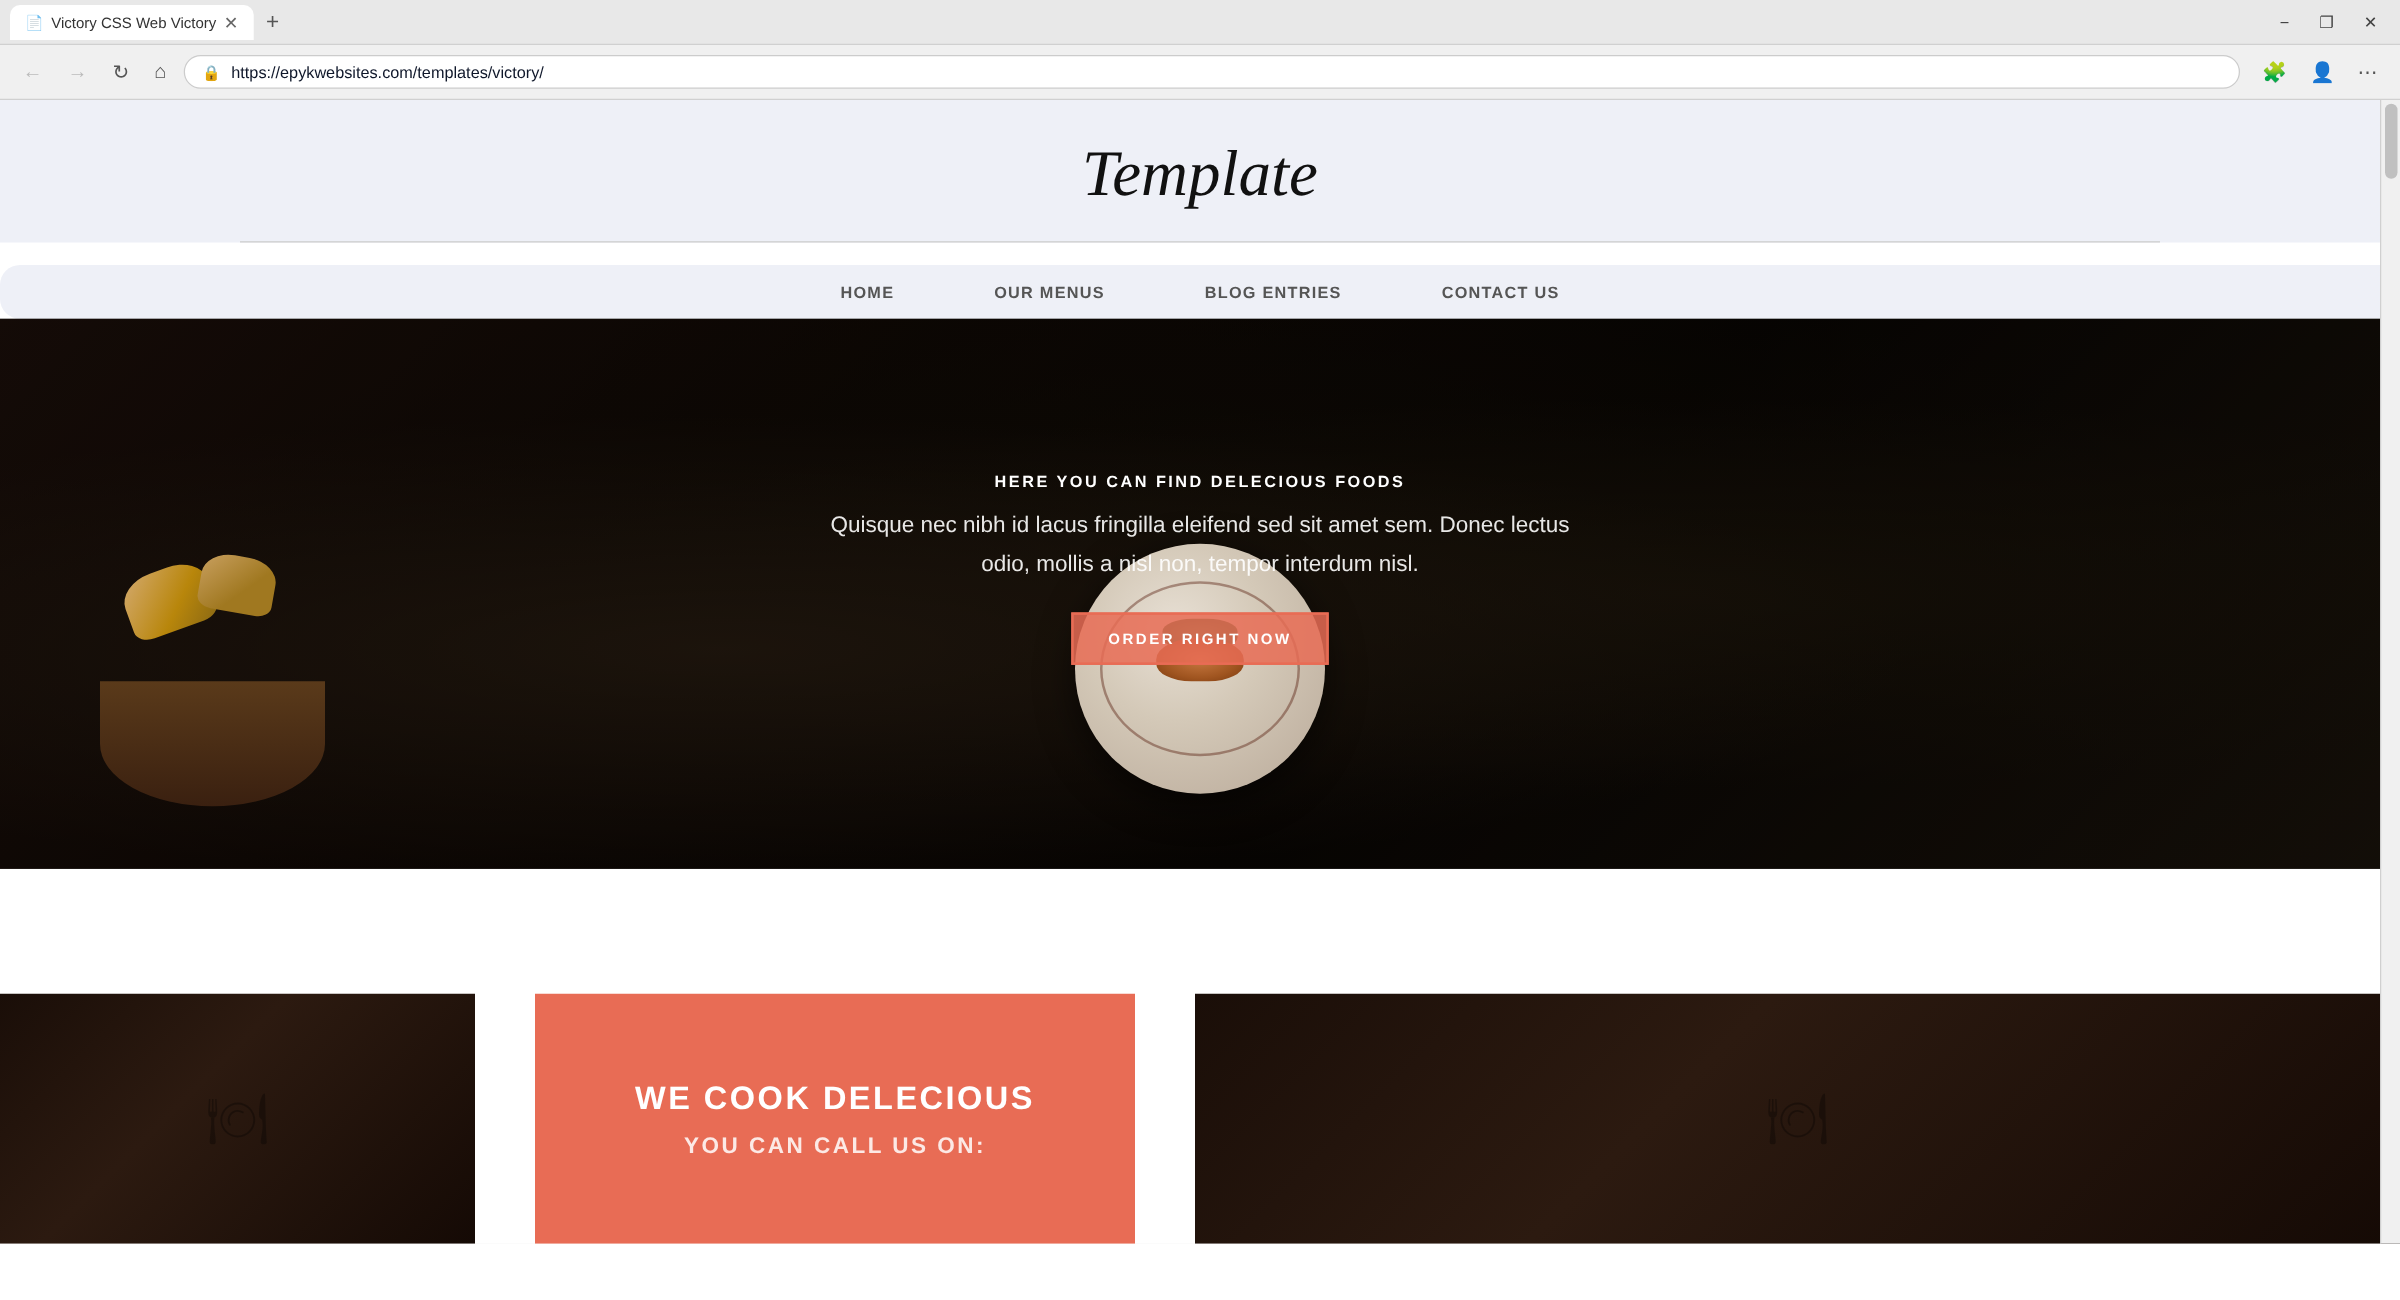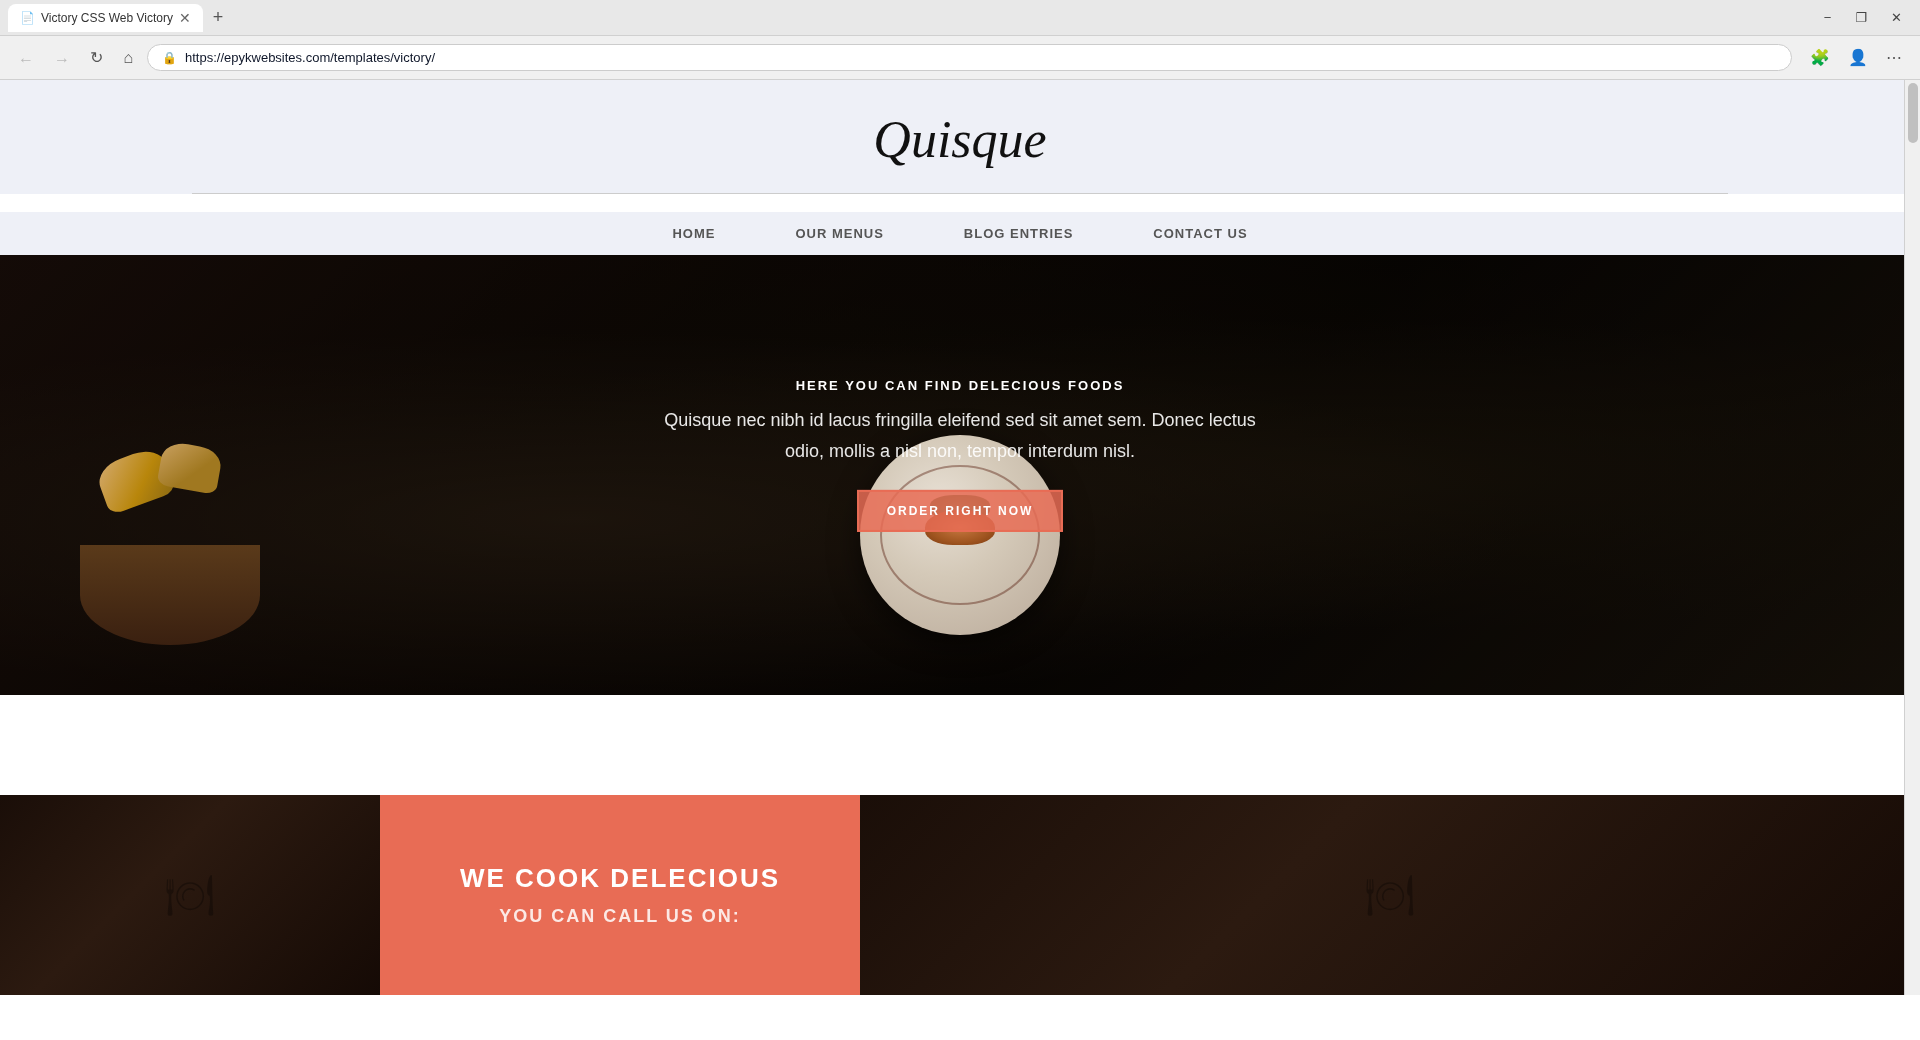--- a/index.html
+++ b/index.html
@@ -185,20 +185,21 @@
       margin: 0 auto 18px auto;
     }
 
     
     .site-nav {
       background: #eef0f7;
       display: flex;
       justify-content: center;
       gap: 80px;
       padding: 14px 0 14px 0;
+      border-radius: 16px;
     }
 
     .nav-item {
       font-size: 13px;
       font-weight: 700;
       color: #555;
       letter-spacing: 1px;
       cursor: pointer;
       text-decoration: none;
       text-transform: uppercase;
@@ -384,20 +385,21 @@
       align-items: flex-start;
       gap: 0;
       min-height: 200px;
     }
 
     
     .bottom-section {
       display: flex;
       width: 100%;
       position: relative;
+      gap: 48px;
     }
 
     .bottom-left-img {
       width: 380px;
       height: 200px;
       background: 
         linear-gradient(rgba(0,0,0,0.3), rgba(0,0,0,0.3)),
         radial-gradient(ellipse at 50% 50%, #2a1f1a 0%, #1a0e08 100%);
       flex-shrink: 0;
     }
@@ -488,21 +490,21 @@
       <span class="toolbar-icon">🧩</span>
       <span class="toolbar-icon">👤</span>
       <span class="toolbar-icon">⋯</span>
     </div>
   </div>
 
   <div class="page-with-scrollbar">
     <div class="page-content">
 
       <div class="site-header">
-        <h1 class="site-title">Quisque</h1>
+        <h1 class="site-title">Template</h1>
         <hr class="header-divider">
       </div>
 
       <nav class="site-nav">
         <a class="nav-item">HOME</a>
         <a class="nav-item">OUR MENUS</a>
         <a class="nav-item">BLOG ENTRIES</a>
         <a class="nav-item">CONTACT US</a>
       </nav>
 

